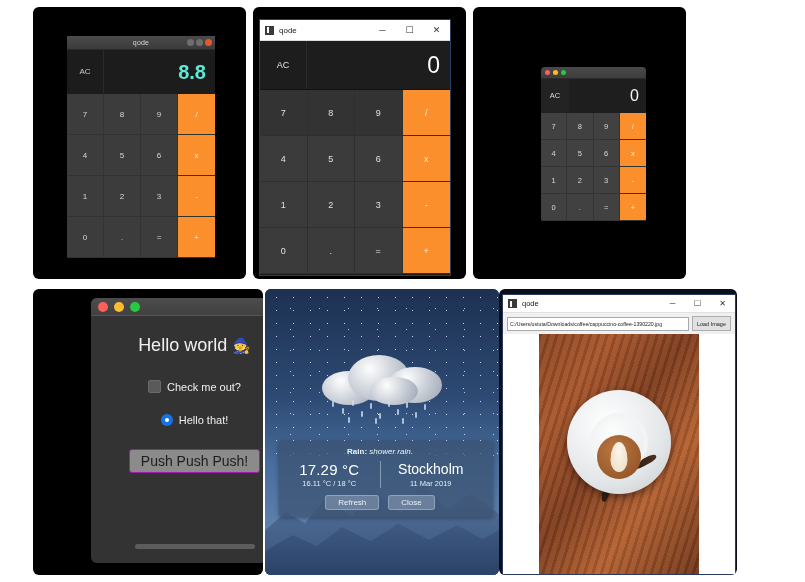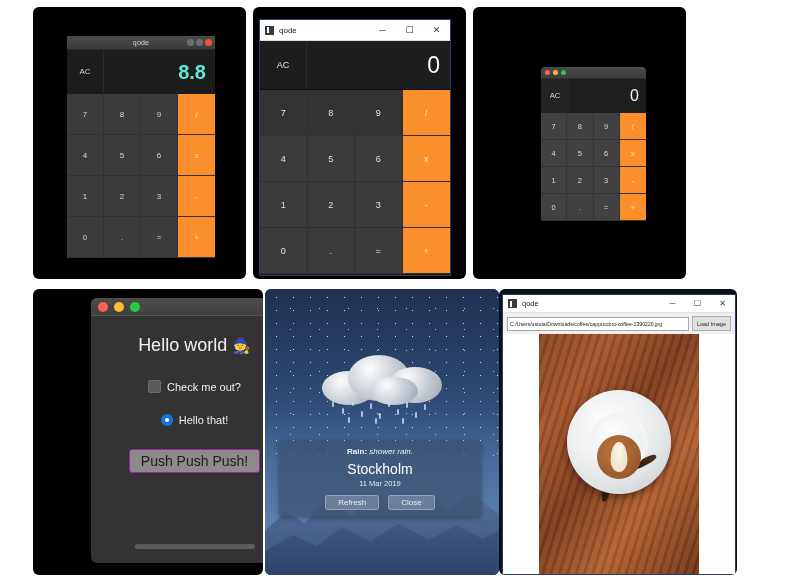--- a/index.html
+++ b/index.html
@@ -144,21 +144,21 @@
      #fdfdfd,#c3c9d2 55%,#9aa3b0 100%);border-radius:50%;}
   .cloud .b1{left:4px;top:20px;width:54px;height:34px;}
   .cloud .b2{left:30px;top:4px;width:62px;height:46px;}
   .cloud .b3{left:70px;top:16px;width:54px;height:36px;}
   .cloud .b4{left:52px;top:26px;width:48px;height:28px;}
   .rain{position:absolute;left:50%;top:110px;transform:translateX(-50%);
      width:108px;height:26px;}
   .rain span{position:absolute;width:1.6px;height:6px;border-radius:1px;
      background:rgba(200,220,240,.8);}
   .wcard{position:absolute;left:14px;top:152px;width:202px;
-     background:rgba(58,82,112,.72);border-radius:3px;padding:6px 0 7px 0;
+     background:rgba(58,82,112,.72);border-radius:3px;padding:6px 12px 7px 0;
      box-shadow:0 1px 5px rgba(0,0,0,.35);}
   .wcard .cond{text-align:center;font-size:8px;color:#eaf2fb;margin-bottom:5px;}
   .wcard .cond b{font-weight:700;}
   .wcard .cond i{font-style:italic;}
   .wrow{display:flex;align-items:center;justify-content:center;}
   .wcol{flex:1;text-align:center;}
   .wcol.left{border-right:1px solid rgba(220,232,246,.45);}
   .temp{font-size:15px;color:#fff;letter-spacing:.2px;}
   .sub{font-size:7.5px;color:#e2ebf5;margin-top:1px;}
   .city{font-size:14px;color:#fff;}
@@ -370,20 +370,24 @@
         <span style="left:20px;top:18px"></span>
       <span style="left:47px;top:19px"></span>
         <span style="left:74px;top:19px"></span>
     </div>
     <div class="wcard">
       <div class="cond">
         <b>Rain:</b>
         <i>shower rain.</i>
       </div>
       <div class="wrow">
+        <div class="wcol left">
+          <div class="temp">17.29 °C</div>
+          <div class="sub">16.11 °C / 18 °C</div>
+        </div>
         <div class="wcol">
           <div class="city">Stockholm</div>
           <div class="date">11 Mar 2019</div>
         </div>
       </div>
       <div class="wbtns">
         <div class="wbtn">Refresh</div>
         <div class="wbtn">Close</div>
       </div>
     </div>

